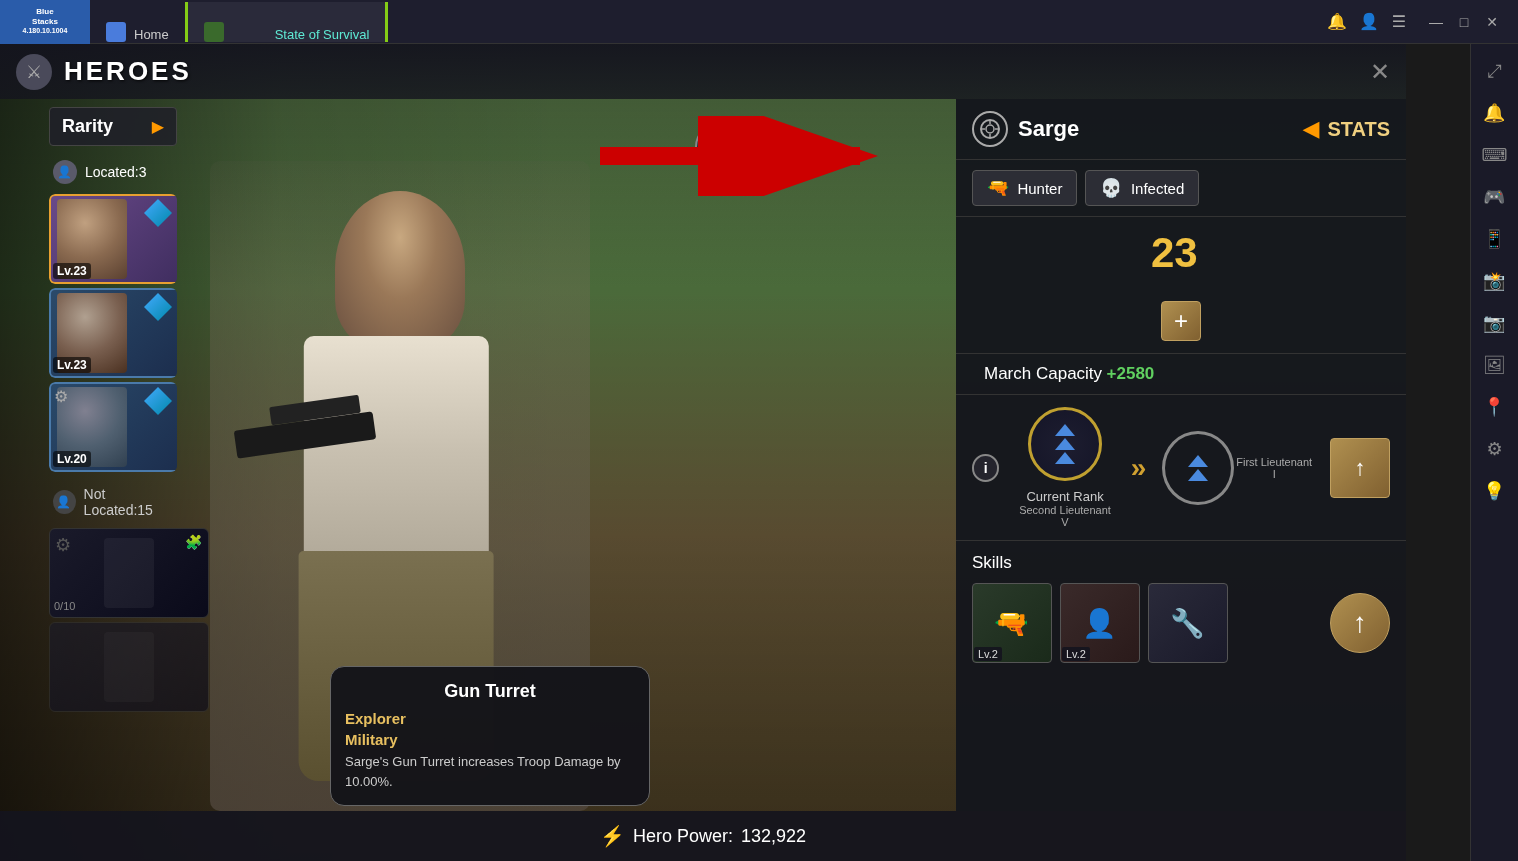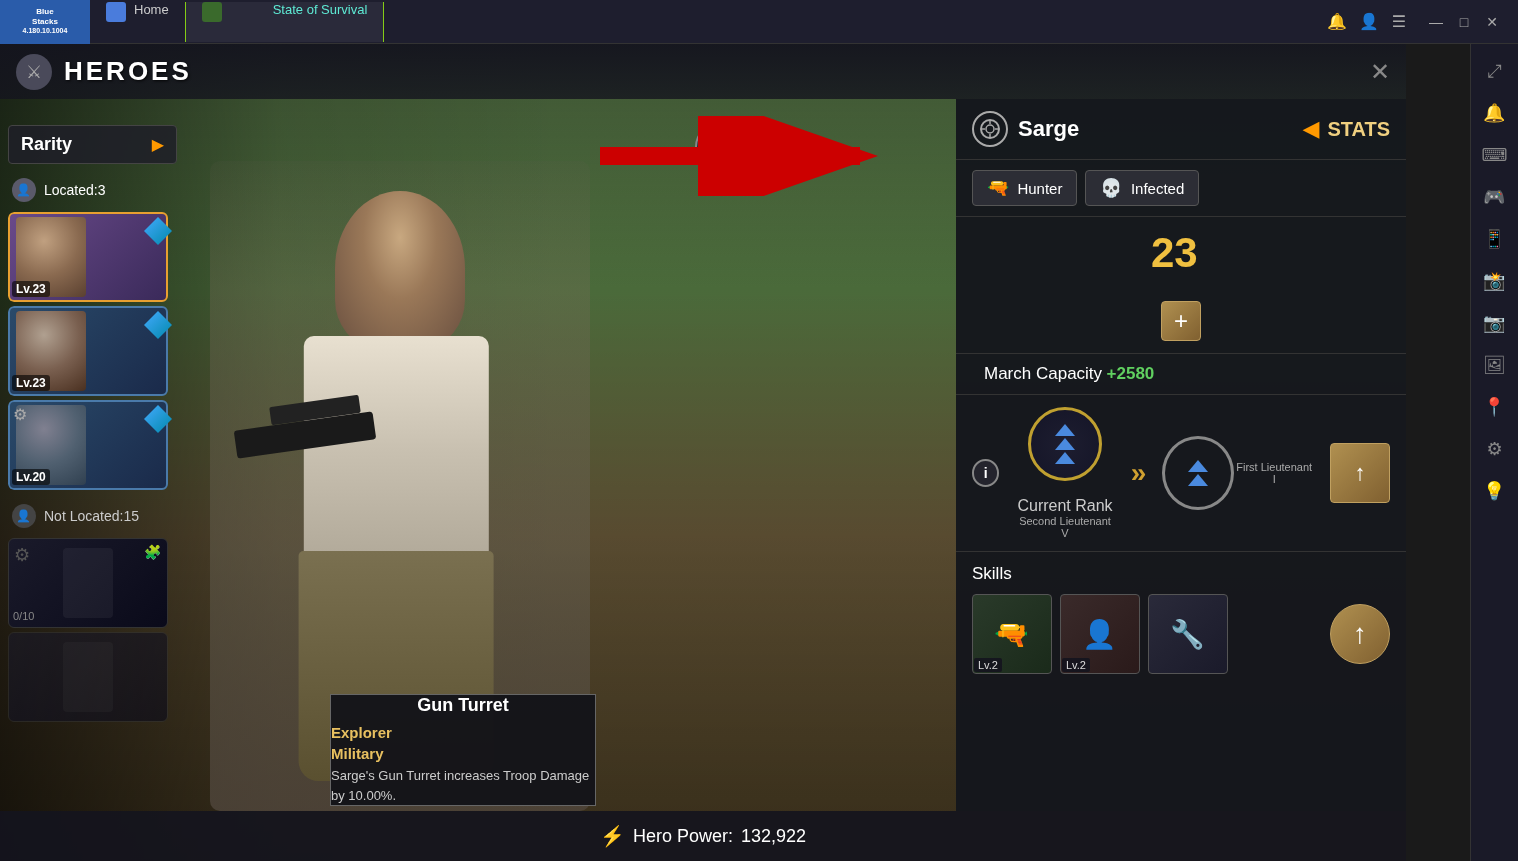--- a/index.html
+++ b/index.html
@@ -30,27 +30,27 @@
       display: flex;
       align-items: center;
       justify-content: center;
       color: white;
       font-size: 10px;
       font-weight: bold;
       flex-shrink: 0;
     }
     .tab-item {
       display: flex;
-      align-items: flex-start;
+      align-items: flex-end;
       padding: 0 16px;
       height: 40px;
       color: #ccc;
       font-size: 13px;
       cursor: pointer;
-      border-right: 1px solid #84cc16;
+      border-right: 3px solid #84cc16;
     }
     .tab-item.active {
       background: #2a2a3a;
       color: #5eead4;
       gap: 43px;
     }
     .tab-icon {
       width: 20px;
       height: 20px;
       background: #555;
@@ -149,25 +149,26 @@
     .close-x {
       margin-left: auto;
       color: #888;
       font-size: 24px;
       cursor: pointer;
     }
 
     
     #left-sidebar {
       position: absolute;
-      top: 73px;
+      top: 55px;
       left: 0;
       width: 185px;
       height: calc(100% - 55px - 50px);
       z-index: 10;
+      padding-left: 41px;
     }
 
     
     .rarity-filter {
       display: flex;
       align-items: center;
       background: rgba(30,30,40,0.85);
       border: 1px solid #444;
       border-radius: 4px;
       margin: 8px;
@@ -354,24 +355,25 @@
       font-weight: bold;
       z-index: 15;
       cursor: pointer;
     }
 
     
     #gun-turret-tooltip {
       position: absolute;
       bottom: 55px;
       left: 330px;
-      width: 266px;
+      width: 320px;
       background: rgba(20,20,25,0.97);
       border: 1px solid #666;
-      border-radius: 0;
+      border-radius: 14px;
+      padding: 14px;
       z-index: 20;
       color: white;
     }
     .tooltip-title {
       font-size: 18px;
       font-weight: bold;
       text-align: center;
       margin-bottom: 8px;
       color: #fff;
     }
@@ -593,22 +595,22 @@
     }
     .chev {
       width: 0;
       height: 0;
       border-left: 10px solid transparent;
       border-right: 10px solid transparent;
       border-bottom: 12px solid #4a8adf;
     }
     .rank-label {
       color: #ccc;
-      font-size: 16px;
-      margin-top: 16px;
+      font-size: 13px;
+      margin-top: 8px;
     }
     .rank-sublabel {
       color: #aaa;
       font-size: 11px;
       text-align: center;
     }
 
     .rank-arrows {
       color: #d0a030;
       font-size: 28px;

